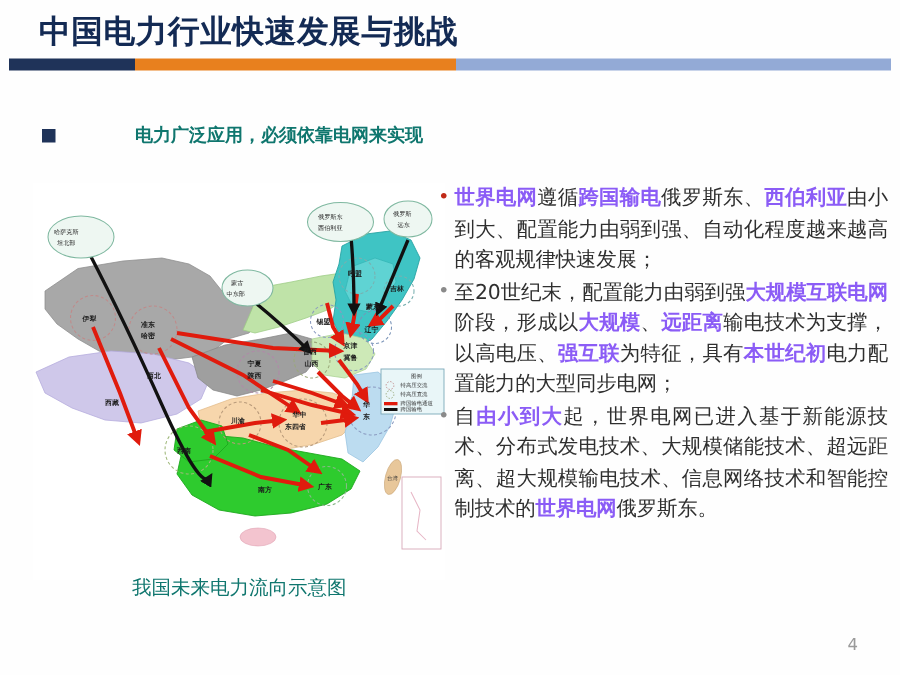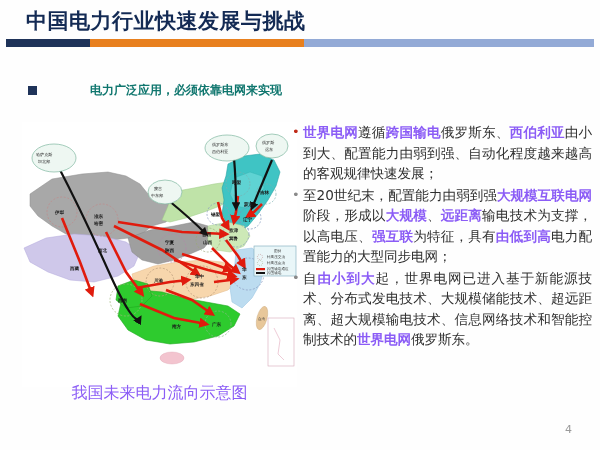--- a/index.html
+++ b/index.html
@@ -25,21 +25,21 @@
   
   #sub-bullet{position:absolute;left:28px;top:82px;display:flex;align-items:center;}
   #sub-bullet-marker{width:9px;height:9px;background:#1f3359;margin-right:9px;flex:none;}
   #sub-bullet-text{font-size:12px;color:#0f766e;font-weight:600;white-space:nowrap;padding-left:44px;}
 
   
   #map-wrap{position:absolute;left:22px;top:122px;width:275px;height:265px;}
   #map-canvas{position:absolute;left:0;top:0;}
   #map-caption{
     position:absolute;left:22px;top:383px;width:275px;text-align:center;
-    font-size:16px;color:#8b5cf6;
+    font-size:13px;color:#0f766e;
   }
 
   
   #text-col{position:absolute;left:292px;top:122px;width:300px;}
   .para{display:flex;margin-bottom:1px;}
   .pbullet{
     flex:none;width:11px;font-size:13px;line-height:20.5px;
     text-align:left;color:#8a8a8a;
   }
   .pbullet.red{color:#c02a18;}
@@ -231,21 +231,21 @@
 
   <div id="map-caption">我国未来电力流向示意图</div>
 
   <div id="text-col">
       <div class="para">
         <span class="pbullet red">•</span>
         <span class="ptext"><span class="hl">世界电网</span><span>遵循</span><span class="hl">跨国输电</span><span>俄罗斯东、</span><span class="hl">西伯利亚</span><span>由小到大、配置能力由弱到强、自动化程度越来越高的客观规律快速发展；</span></span>
       </div>
       <div class="para">
         <span class="pbullet">•</span>
-        <span class="ptext"><span>至20世纪末，配置能力由弱到强</span><span class="hl">大规模互联电网</span><span>阶段，形成以</span><span class="hl">大规模</span><span>、</span><span class="hl">远距离</span><span>输电技术为支撑，以高电压、</span><span class="hl">强互联</span><span>为特征，具有</span><span class="hl">由低到高</span><span>电力配置能力的大型同步电网；</span></span>
+        <span class="ptext"><span>至20世纪末，配置能力由弱到强</span><span class="hl">大规模互联电网</span><span>阶段，形成以</span><span class="hl">大规模</span><span>、</span><span class="hl">远距离</span><span>输电技术为支撑，以高电压、</span><span class="hl">强互联</span><span>为特征，具有</span><span class="hl">本世纪初</span><span>电力配置能力的大型同步电网；</span></span>
       </div>
       <div class="para">
         <span class="pbullet">•</span>
         <span class="ptext"><span>自</span><span class="hl">由小到大</span><span>起，世界电网已进入基于新能源技术、分布式发电技术、大规模储能技术、超远距离、超大规模输电技术、信息网络技术和智能控制技术的</span><span class="hl">世界电网</span><span>俄罗斯东。</span></span>
       </div>
     </div>
 
   <div id="page-number">4</div>
 </div>
 

